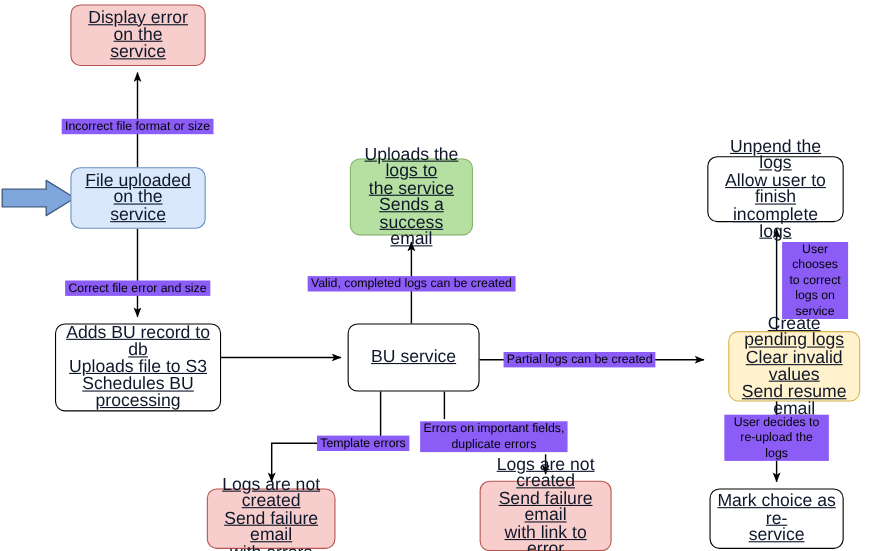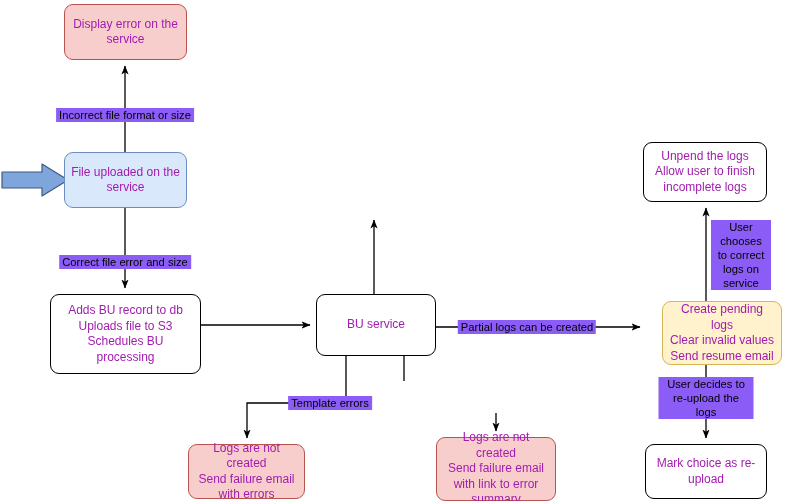--- a/index.html
+++ b/index.html
@@ -24,26 +24,27 @@
   }
   .node {
     position: absolute;
     box-sizing: border-box;
     border: 1px solid #1f1f1f;
     border-radius: 9px;
     display: flex;
     align-items: center;
     justify-content: center;
     text-align: center;
-    font-size: 12px;
+    font-size: 16px;
     line-height: 15.5px;
-    color: #a21caf;
+    color: #0f172a;
     padding: 2px 6px;
     white-space: pre-line;
     z-index: 3;
+    text-decoration: underline;
   }
   .edge-label {
     position: absolute;
     font-size: 11.2px;
     line-height: 14px;
     color: #000000;
     background: #8b5cf6;
     text-align: center;
     white-space: pre-line;
     padding: 0 3px;
@@ -94,20 +95,26 @@
     <span>File uploaded on the
 service</span>
   </div>
 
   <div class="node" style="left:50px; top:294px; width:151px; height:80px; background:#ffffff; border-color:#000000;">
     <span>Adds BU record to db
 Uploads file to S3
 Schedules BU processing</span>
   </div>
 
+  <div class="node" style="left:318px; top:144px; width:112px; height:70px; background:#b5e0a2; border-color:#82b366;">
+    <span>Uploads the logs to
+the service
+Sends a success
+email</span>
+  </div>
 
   <div class="node" style="left:316px; top:294px; width:120px; height:62px; background:#ffffff; border-color:#000000;text-align:right;">
     <span>BU service</span>
   </div>
 
   <div class="node" style="left:643px; top:142px; width:124px; height:60px; background:#ffffff; border-color:#000000;">
     <span>Unpend the logs
 Allow user to finish
 incomplete logs</span>
   </div>
@@ -126,30 +133,33 @@
 
   <div class="node" style="left:436px; top:437px; width:120px; height:64px; background:#f8cecc; border-color:#b85450;">
     <span>Logs are not created
 Send failure email
 with link to error
 summary</span>
   </div>
 
   <div class="node" style="left:645px; top:444px; width:122px; height:55px; background:#ffffff; border-color:#000000;">
     <span>Mark choice as re-
-upload</span>
+service</span>
   </div>
 
   <div class="edge-label" style="left:125px; top:115px;">Incorrect file format or size</div>
 
   <div class="edge-label" style="left:125px; top:262px;">Correct file error and size</div>
 
+  <div class="edge-label" style="left:374px; top:258px;">Valid, completed logs can be created</div>
 
   <div class="edge-label" style="left:527px; top:327px;">Partial logs can be created</div>
 
   <div class="edge-label" style="left:705px; top:255px;margin-left:36px;">User chooses to correct logs on service</div>
 
   <div class="edge-label" style="left:706px; top:398px;">User decides to re-upload the logs</div>
 
   <div class="edge-label" style="left:330px; top:403px;">Template errors</div>
 
+  <div class="edge-label" style="left:449px; top:397px;">Errors on important fields,
+duplicate errors</div>
 
 </div>
 
 </body></html>

